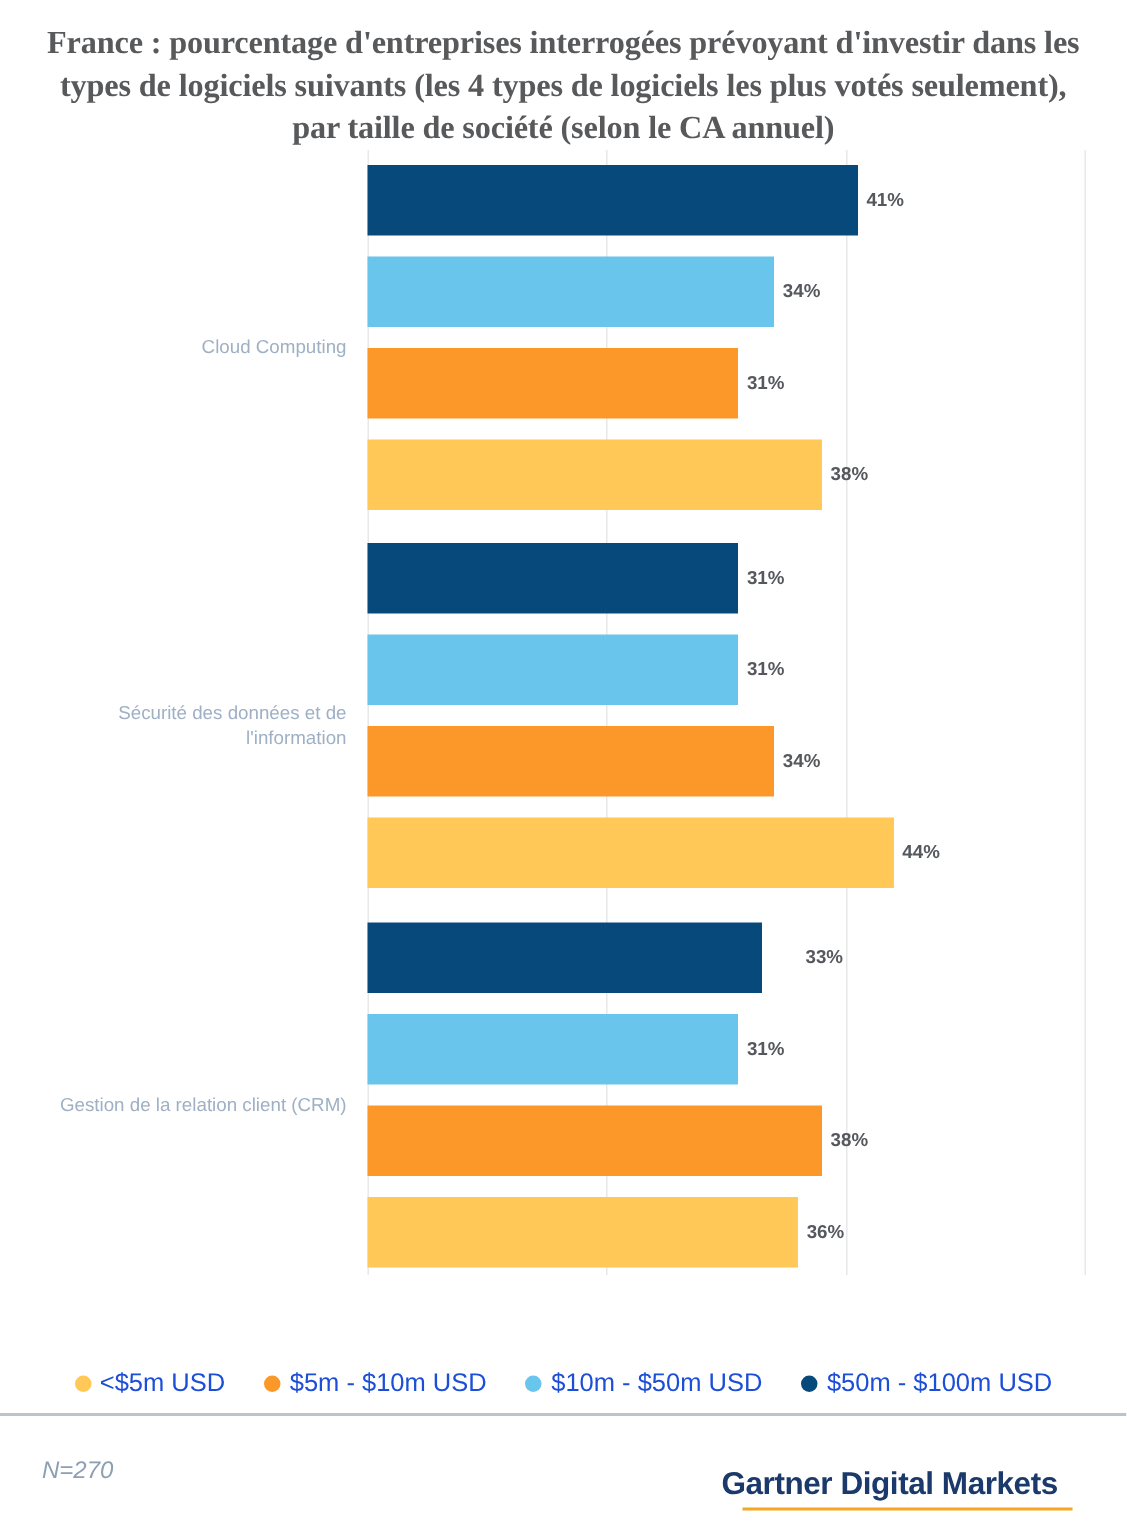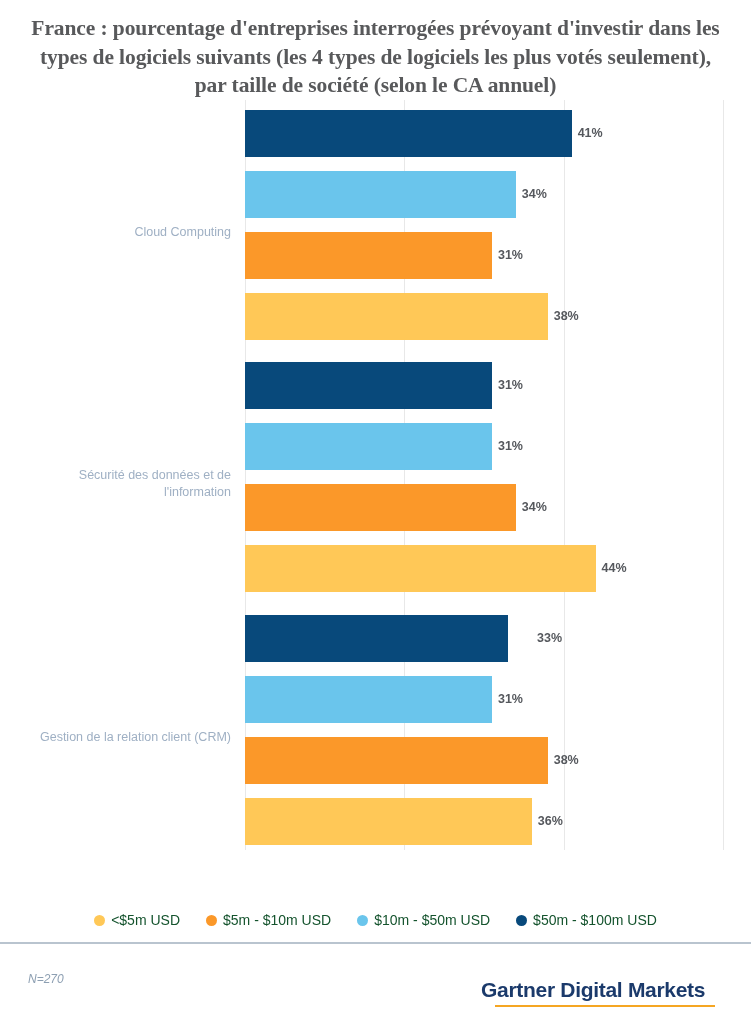--- a/index.html
+++ b/index.html
@@ -106,38 +106,38 @@
     align-items: center;
     gap: 6px;
   }
   .legend-dot {
     width: 11px;
     height: 11px;
     border-radius: 50%;
     display: block;
   }
   .legend-label {
-    font-size: 14px;
-    color: #14532d;
+    font-size: 17px;
+    color: #1d4ed8;
   }
 
   
   .footer-rule {
     position: absolute;
     left: 0;
     top: 942px;
     width: 751px;
     height: 2px;
     background: #b9c4cf;
   }
   .footnote {
     position: absolute;
     left: 28px;
     top: 972px;
-    font-size: 12px;
+    font-size: 16px;
     font-style: italic;
     color: #8d9fb2;
   }
   .brand {
     position: absolute;
     right: 22px;
     top: 958px;
     width: 248px;
     text-align: left;
     margin-top: 20px;

